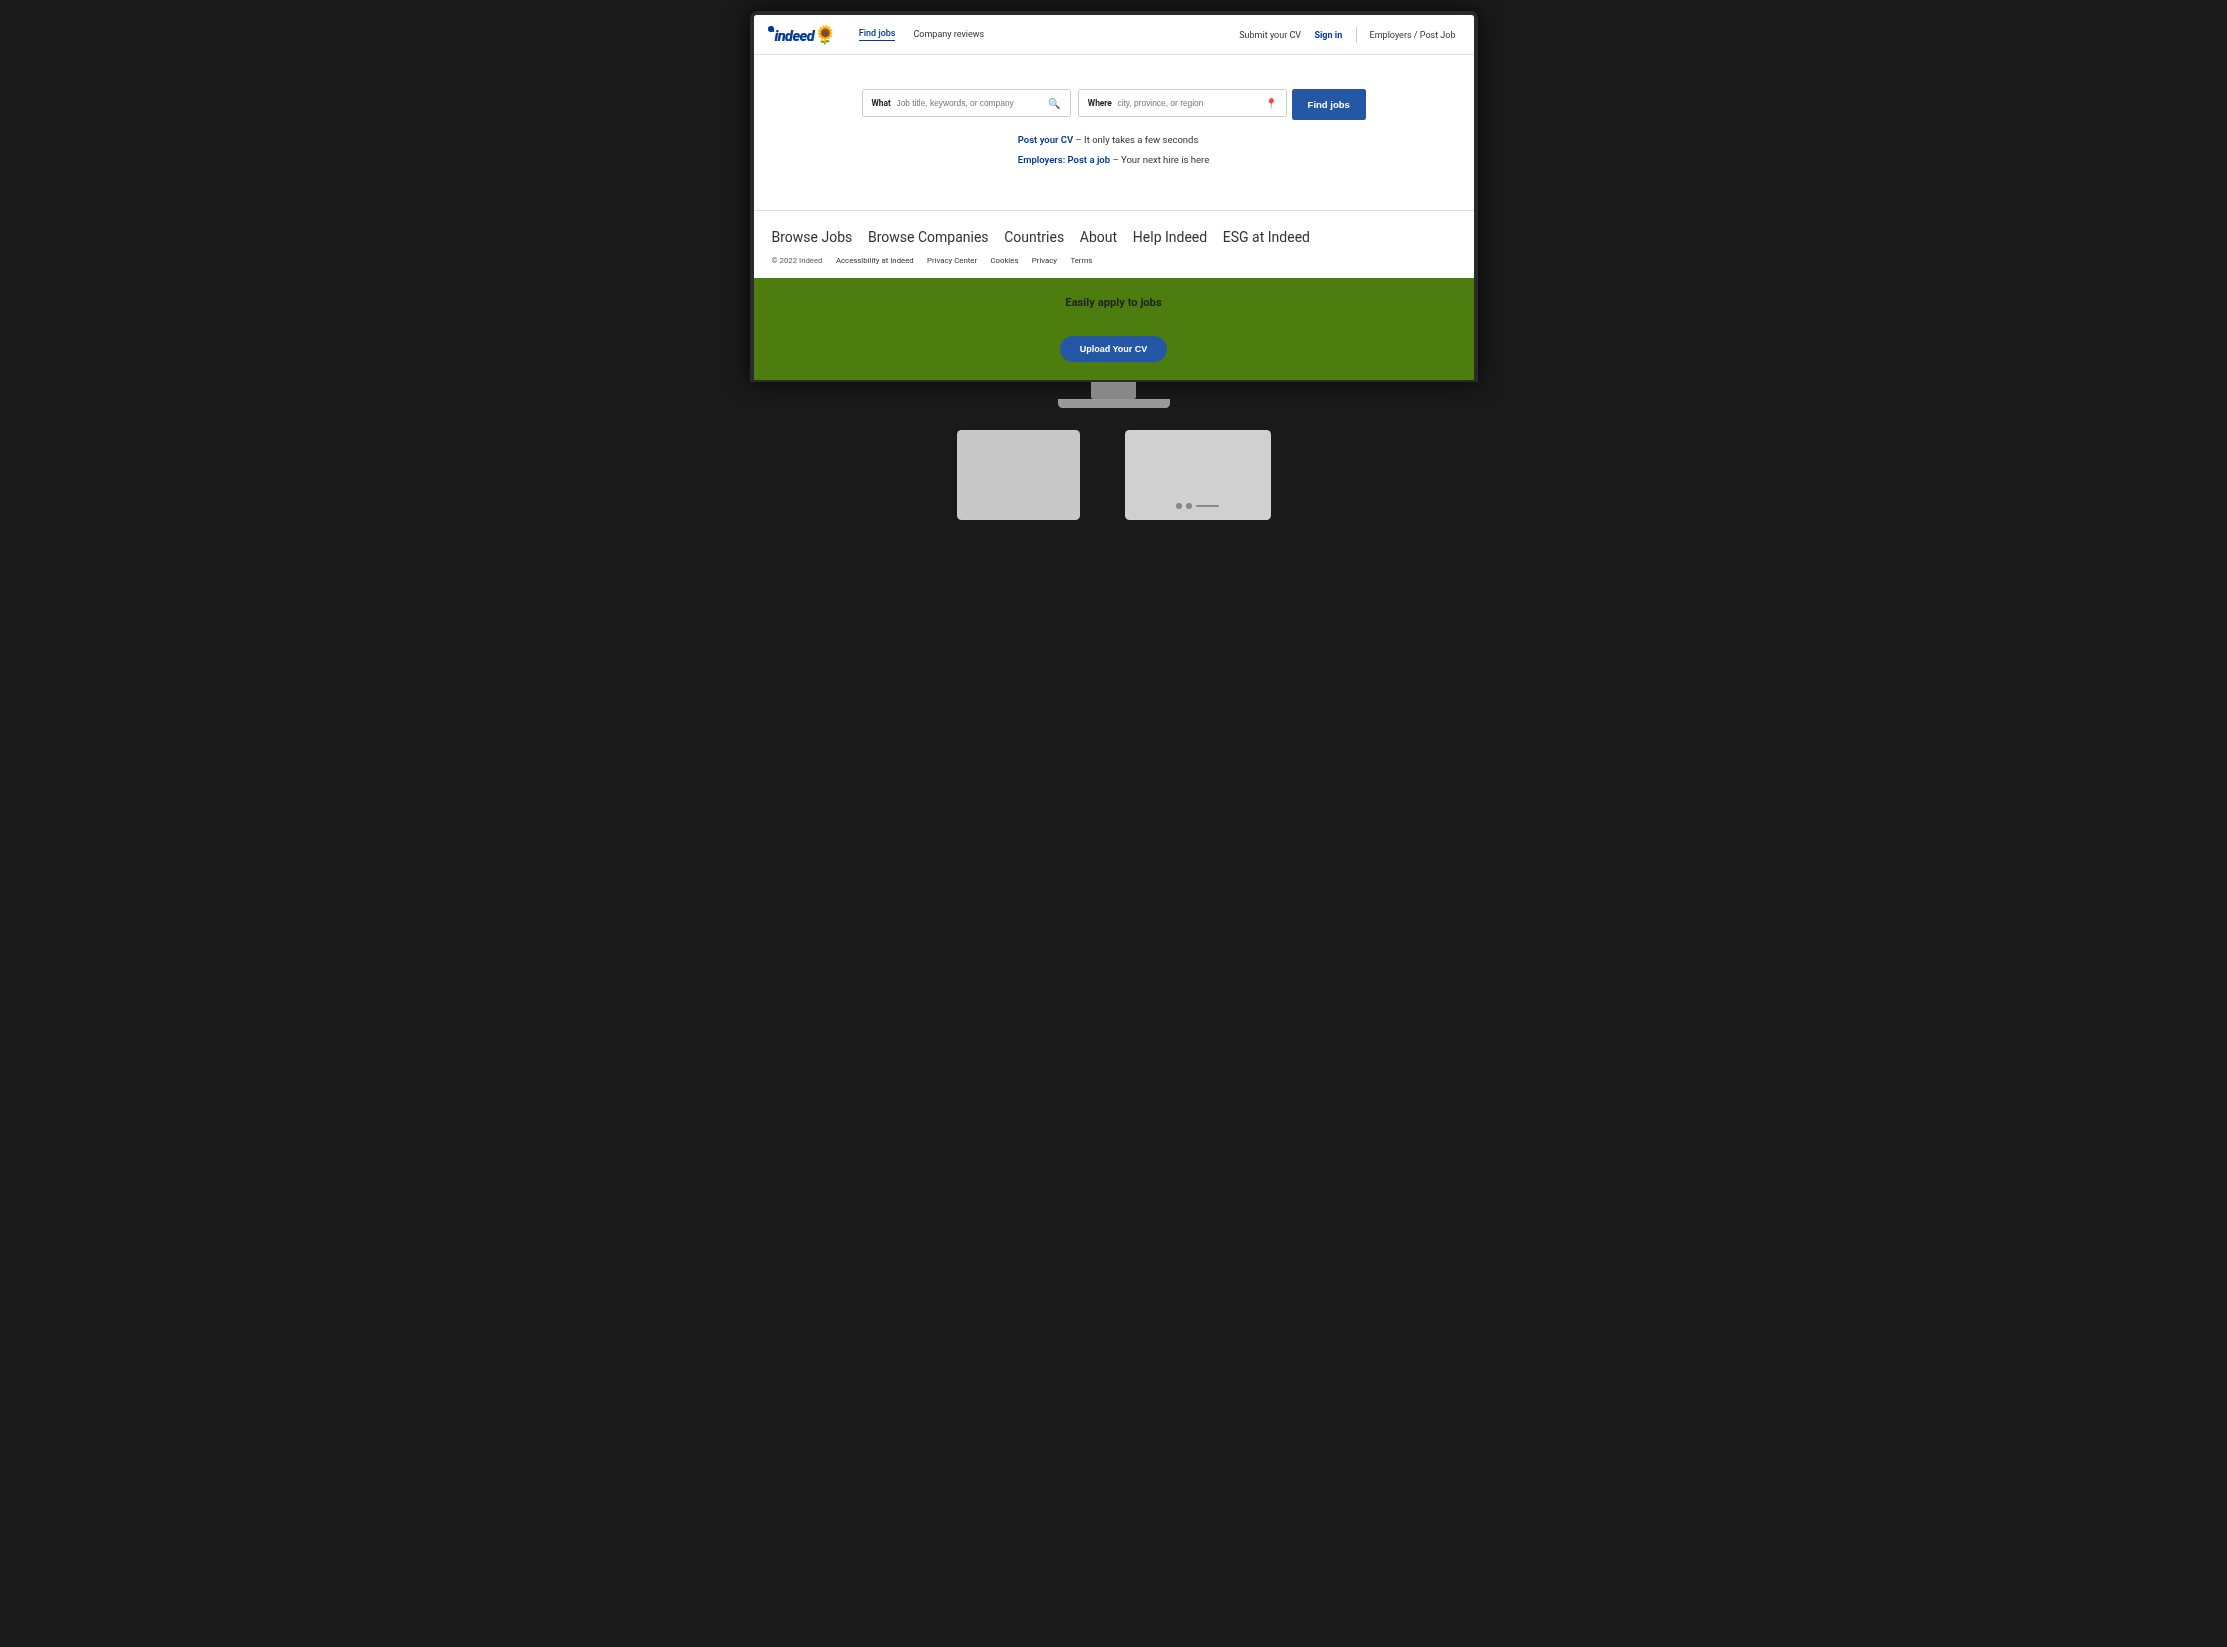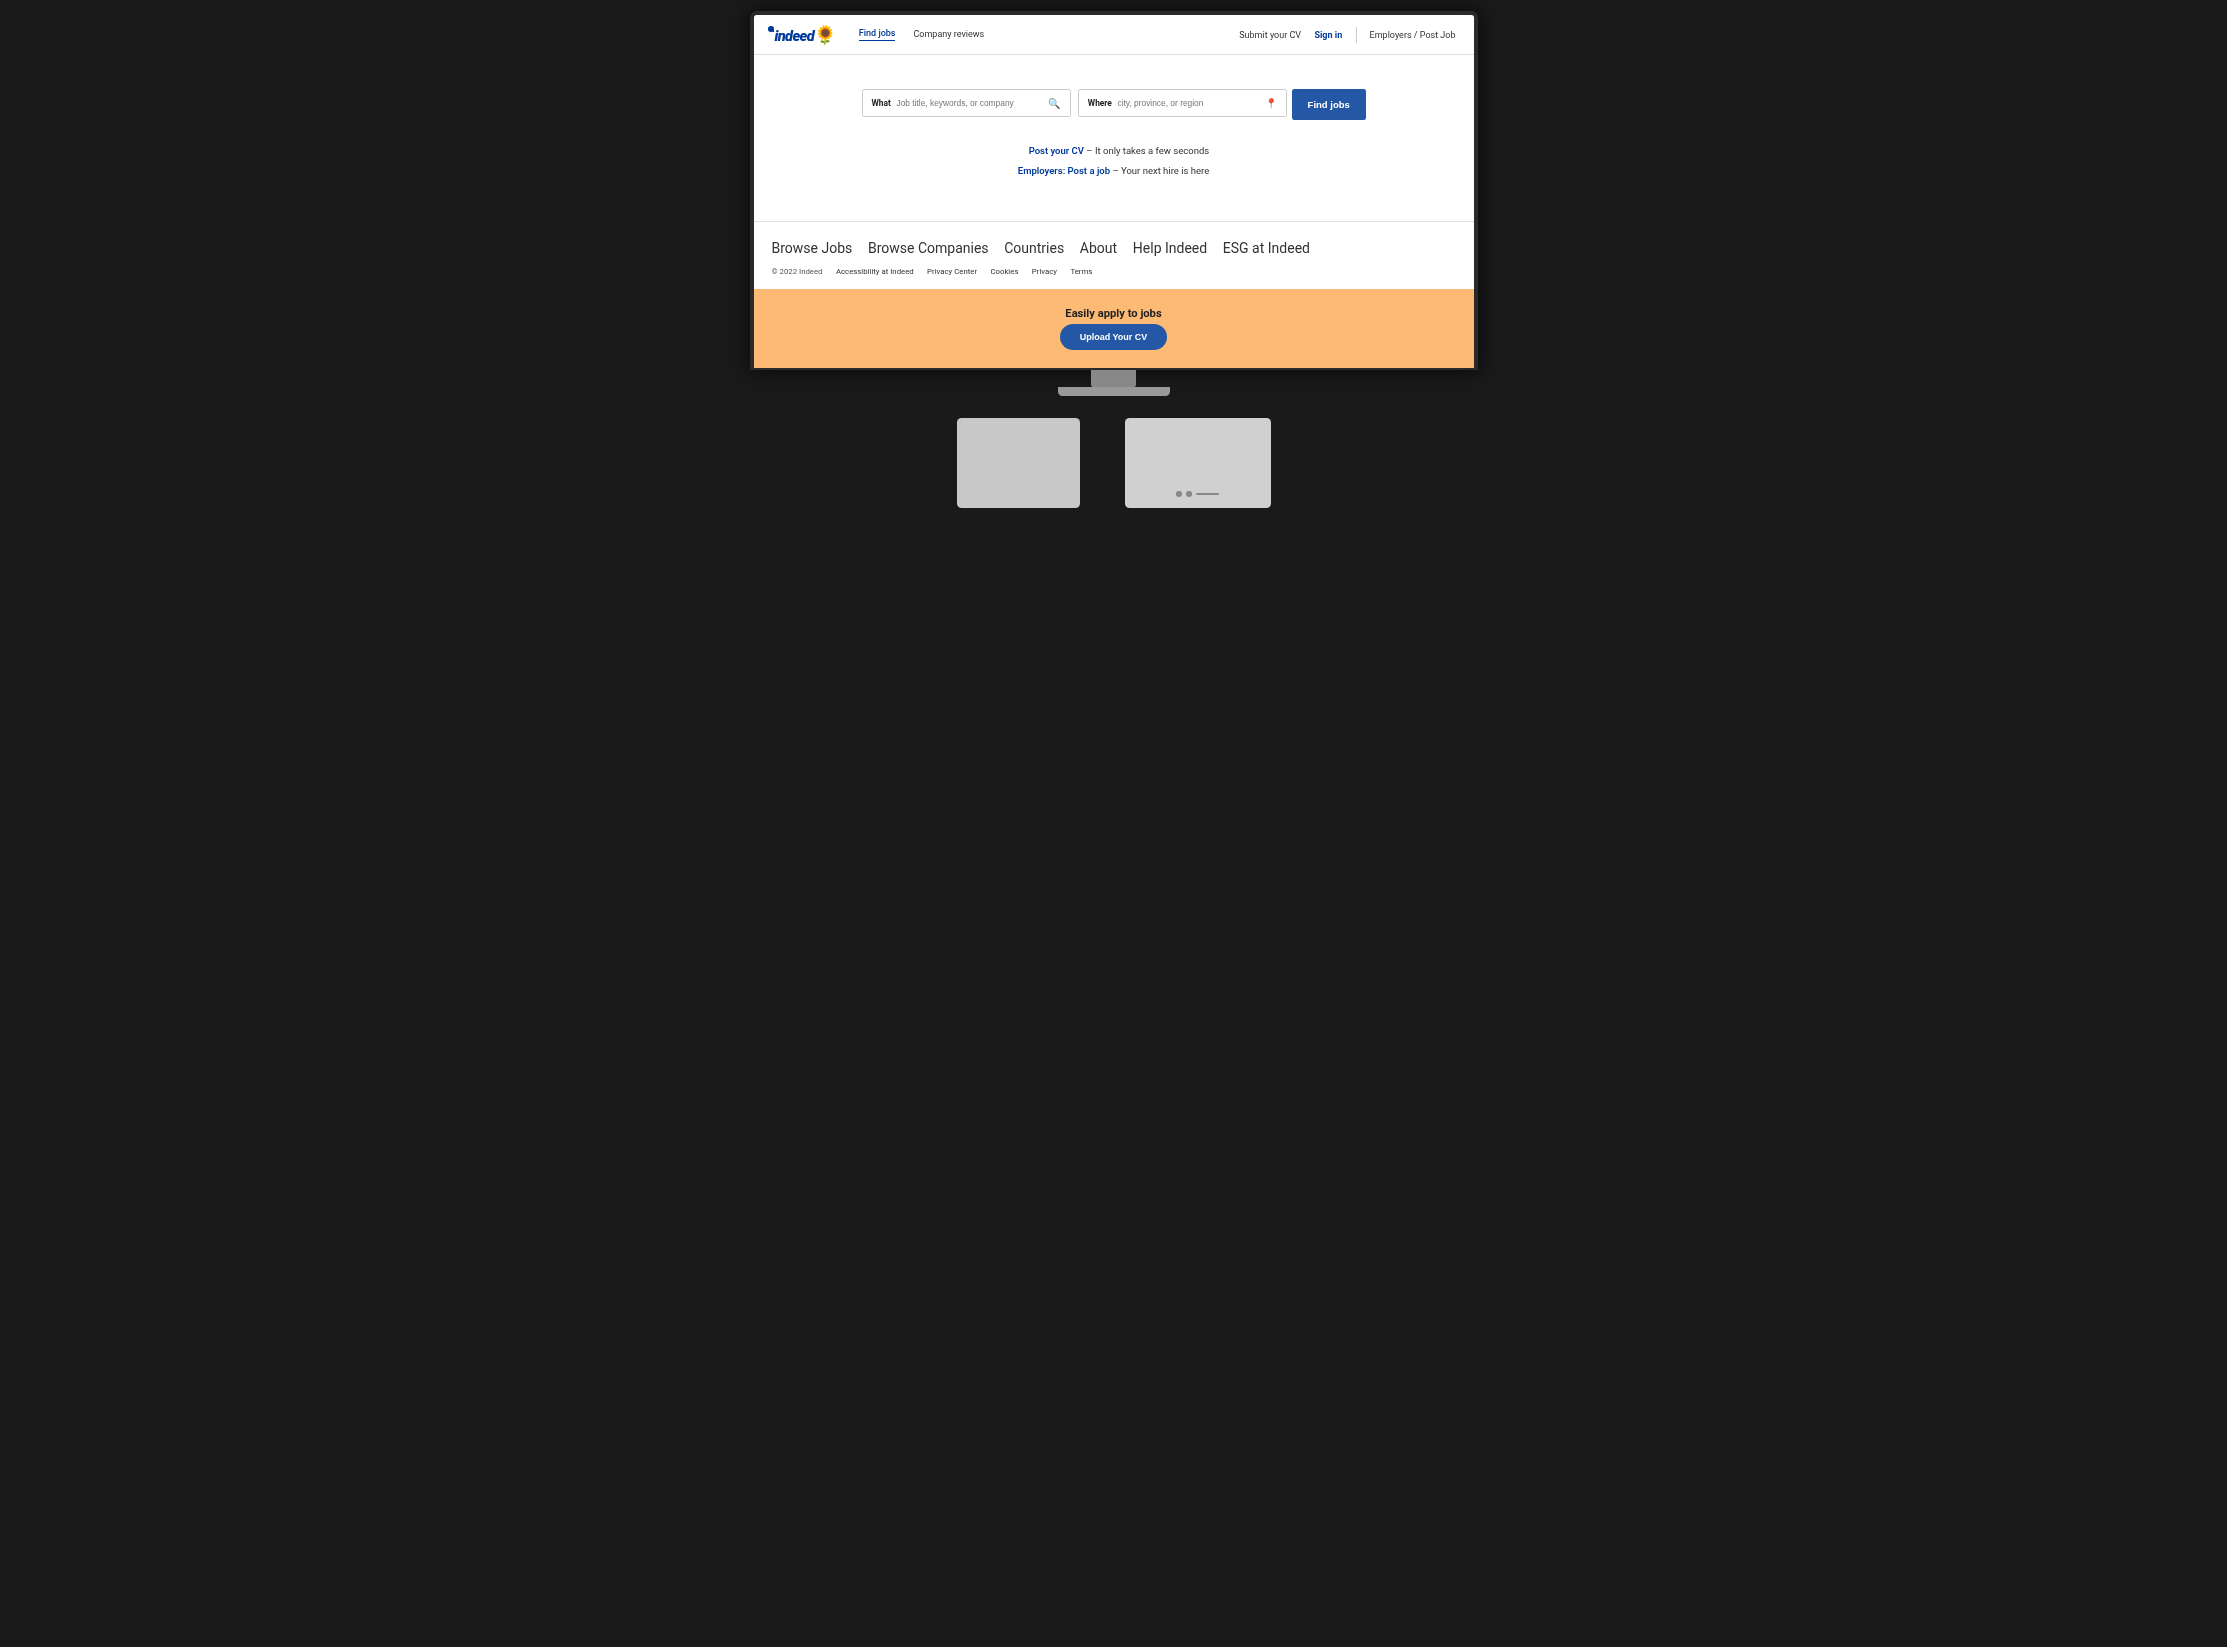--- a/index.html
+++ b/index.html
@@ -194,23 +194,23 @@
       font-weight: 700;
       cursor: pointer;
       height: 31px;
       margin-left: 4.5px;
       white-space: nowrap;
     }
 
     .promo-links {
       display: flex;
       flex-direction: column;
-      align-items: flex-end;
+      align-items: flex-start;
       gap: 9px;
-      margin-top: 11px;
+      margin-top: 0;
     }
 
     .promo-text {
       font-size: 9.5px;
       color: #333;
     }
 
     .promo-link-blue {
       color: #003A9B;
       font-weight: 600;
@@ -260,26 +260,26 @@
 
     .footer-legal-link {
       font-size: 7.8px;
       color: #333;
       text-decoration: none;
       cursor: pointer;
     }
 
     
     .bottom-banner {
-      background: #fdba74;
+      background: #4d7c0f;
       padding: 18px;
       display: flex;
       flex-direction: column;
       align-items: center;
-      gap: 4px;
+      gap: 27px;
     }
 
     .banner-title {
       font-size: 11.2px;
       font-weight: 700;
       color: #222;
     }
 
     .upload-cv-btn {
       background: #2557a7;

